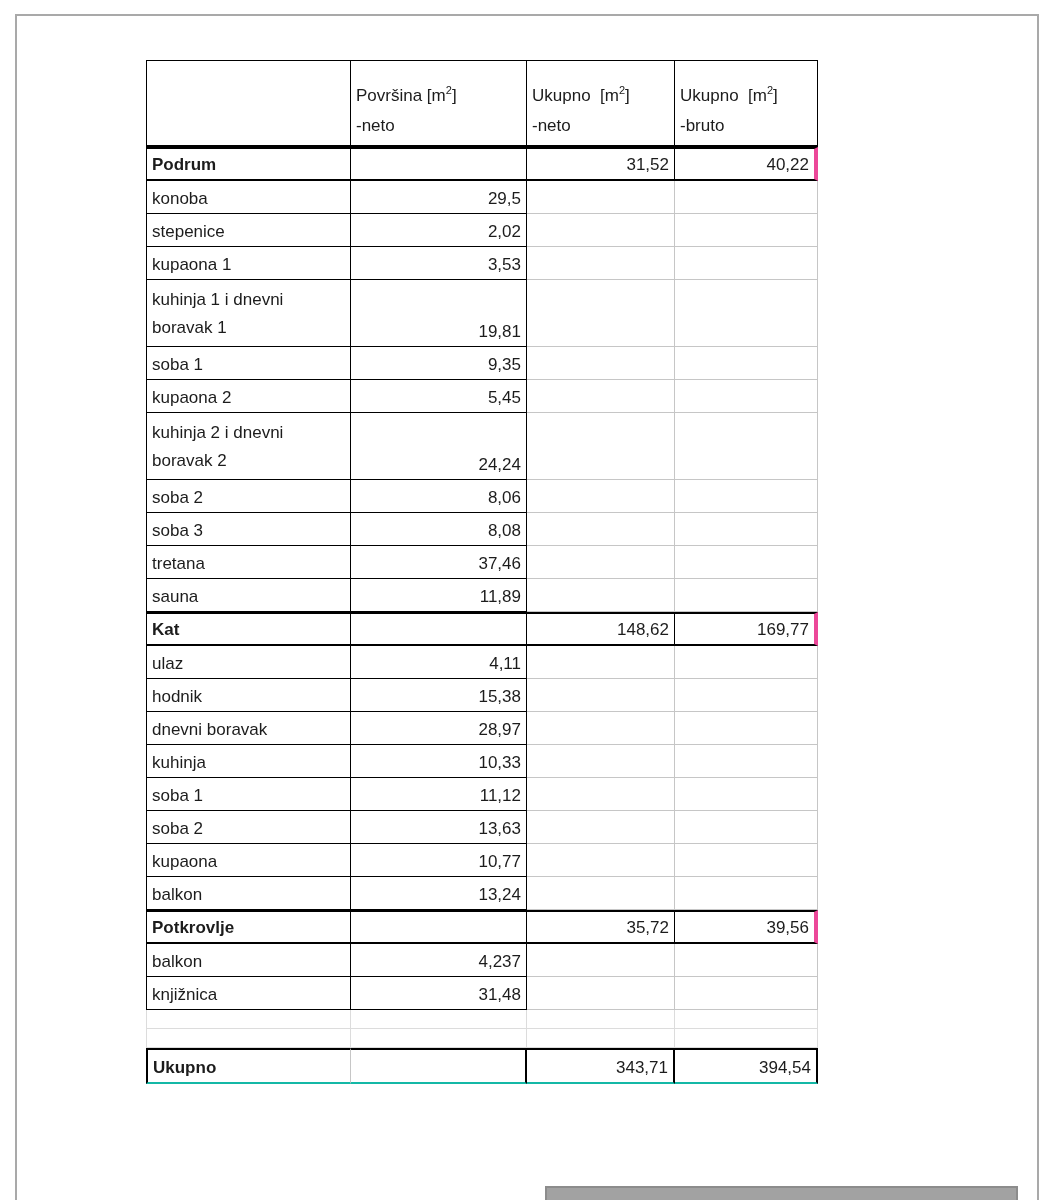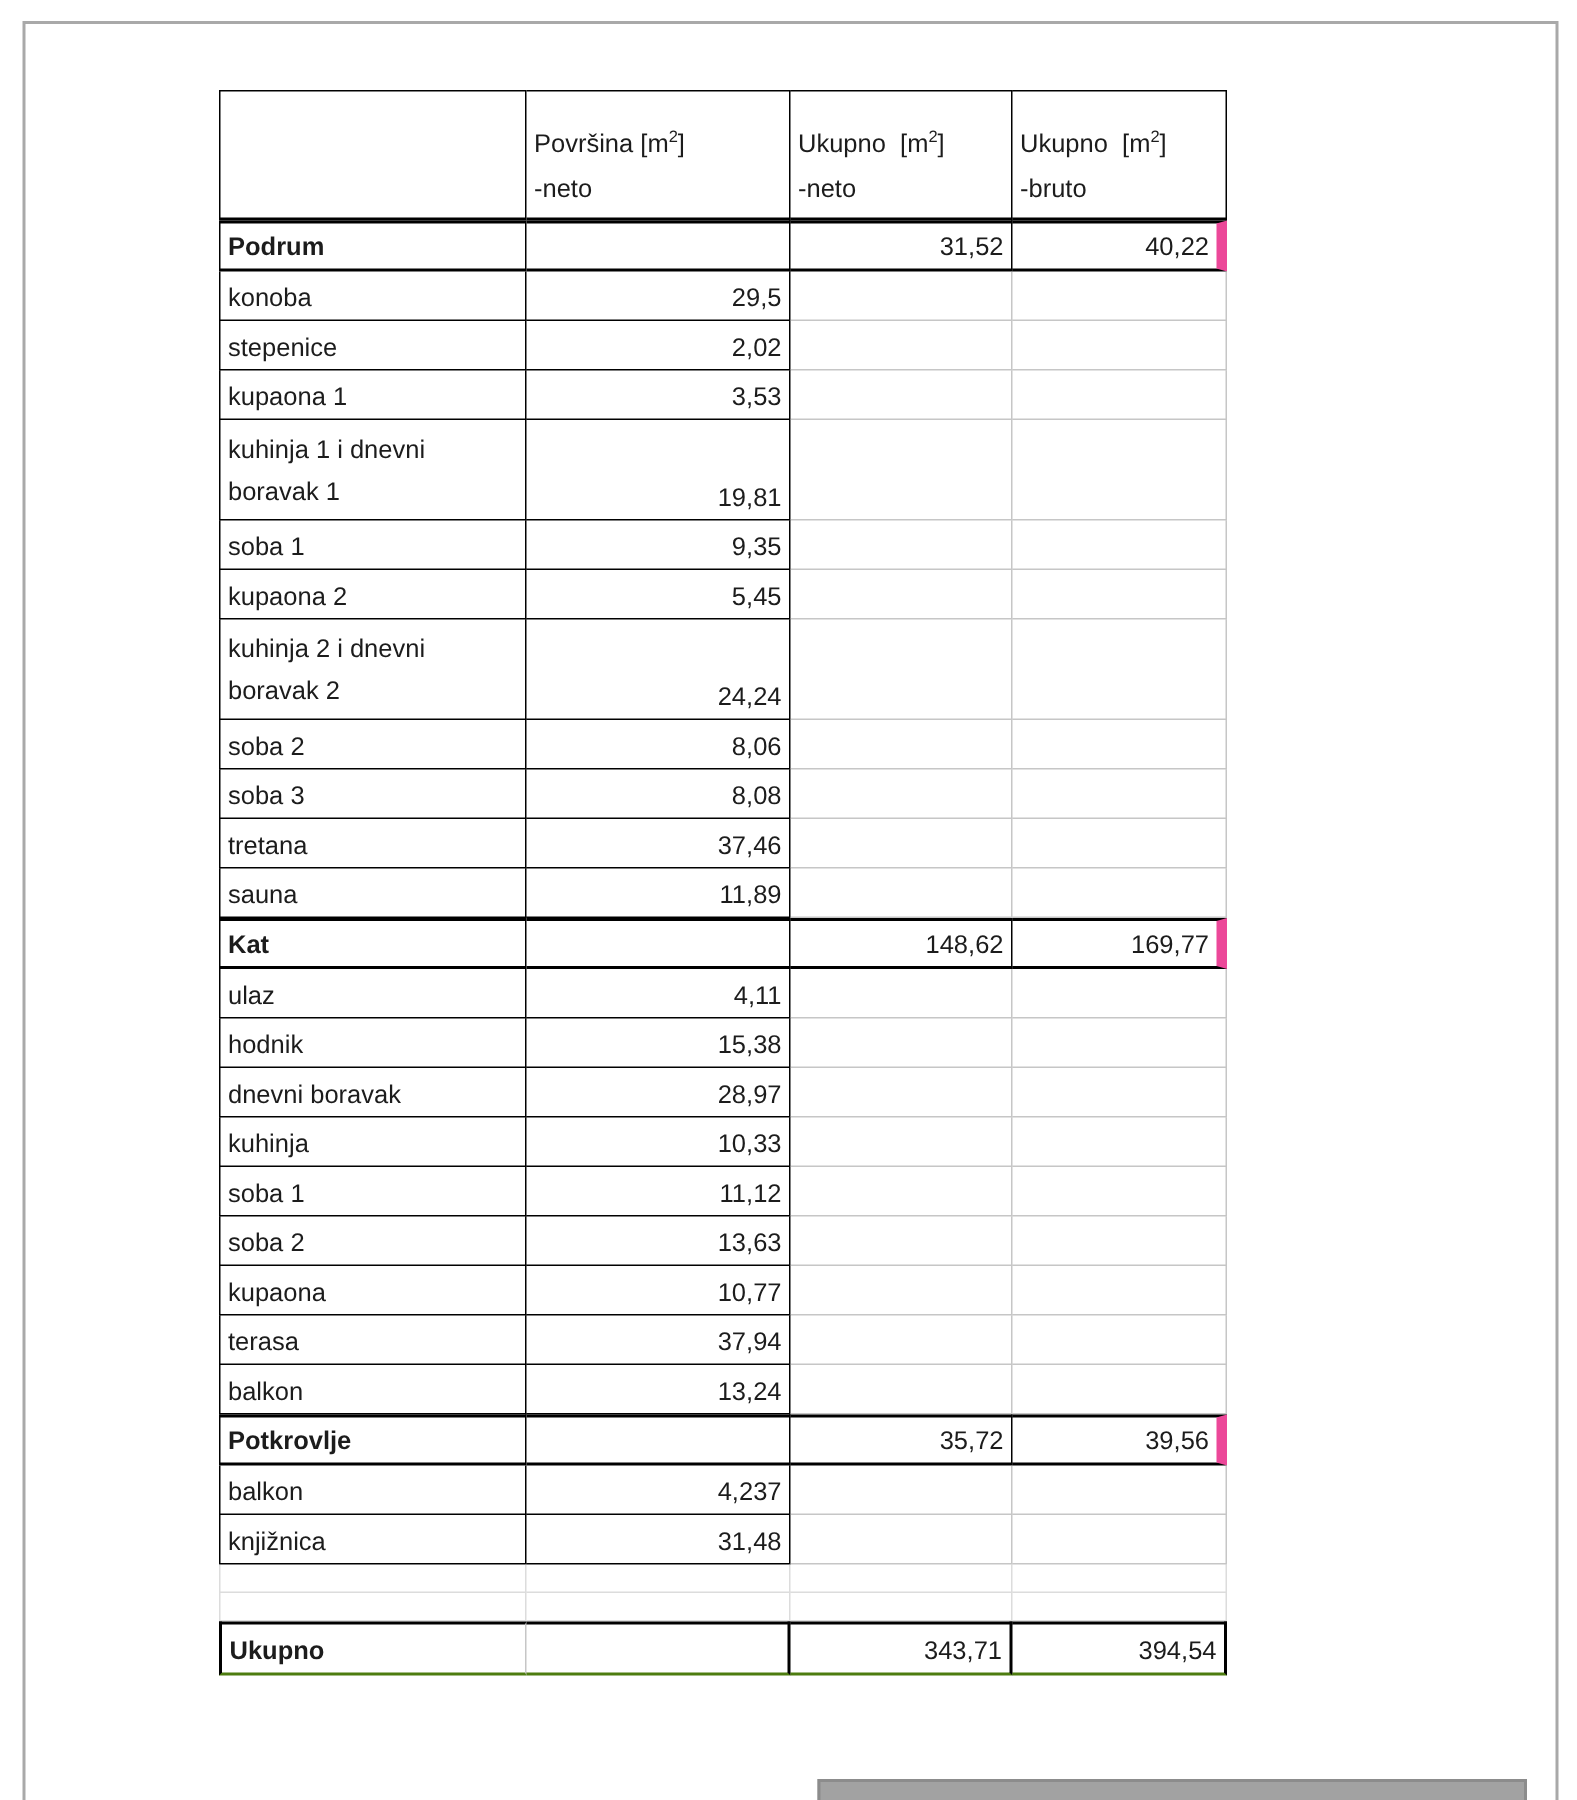--- a/index.html
+++ b/index.html
@@ -24,34 +24,34 @@
     height:78px;font-weight:400;text-align:left;vertical-align:middle;
     line-height:30px;padding-top:20px;
     border-top:1px solid #000;border-right:1px solid #000;border-bottom:2px solid #000;
     white-space:pre;
   }
   .header-row th.c0{border-left:1px solid #000;}
   sup{font-size:11px;line-height:0;}
   
   .r-section td{height:34px;border-top:2px solid #000;border-bottom:2px solid #000;border-right:1px solid #000;}
   .r-section td.c0{border-left:1px solid #000;font-weight:700;}
-  .r-section td.c3{border-right:7px solid #ec4899;margin-top:40px;}
+  .r-section td.c3{border-right:4px solid #ec4899;margin-top:40px;}
   
   .r-detail td{height:33px;}
   .r-detail td.c0{border-left:1px solid #000;border-right:1px solid #000;border-bottom:1px solid #000;white-space:pre-line;}
   .r-detail td.c1{border-right:1px solid #000;border-bottom:1px solid #000;}
   .r-detail td.c2{border-right:1px solid #c6c6c6;border-bottom:1px solid #c6c6c6;}
   .r-detail td.c3{border-right:1px solid #c6c6c6;border-bottom:1px solid #c6c6c6;}
   .r-tall td{height:67px;}
   .r-tall td.c0{line-height:28px;}
   
   .r-empty td{height:19px;border-right:1px solid #dcdcdc;border-bottom:1px solid #dcdcdc;}
   .r-empty td.c0{border-left:1px solid #dcdcdc;}
   
-  .r-total td{height:36px;border-top:2px solid #000;border-bottom:2px solid #4d7c0f;}
+  .r-total td{height:36px;border-top:2px solid #000;border-bottom:2px solid #14b8a6;}
   .r-total td.c0{border-left:2px solid #000;border-right:1px solid #c6c6c6;font-weight:700;}
   .r-total td.c1{border-right:2px solid #000;}
   .r-total td.c2{border-right:2px solid #000;text-align:right;}
   .r-total td.c3{border-right:2px solid #000;}
   
   td.c1,td.c2,td.c3{text-align:right;}
   
   .bottom-bar{
     position:absolute;left:545px;top:1186px;width:473px;height:22px;
     background:#a2a2a2;border:2px solid #8c8c8c;box-sizing:border-box;
@@ -193,26 +193,20 @@
           <td class="c2"></td>
           <td class="c3"></td>
         </tr>
         <tr class="r-detail">
           <td class="c0">kupaona</td>
           <td class="c1">10,77</td>
           <td class="c2"></td>
           <td class="c3"></td>
         </tr>
         <tr class="r-detail">
-          <td class="c0">terasa</td>
-          <td class="c1">37,94</td>
-          <td class="c2"></td>
-          <td class="c3"></td>
-        </tr>
-        <tr class="r-detail">
           <td class="c0">balkon</td>
           <td class="c1">13,24</td>
           <td class="c2"></td>
           <td class="c3"></td>
         </tr>
         <tr class="r-section">
           <td class="c0">Potkrovlje</td>
           <td class="c1"></td>
           <td class="c2">35,72</td>
           <td class="c3">39,56</td>

